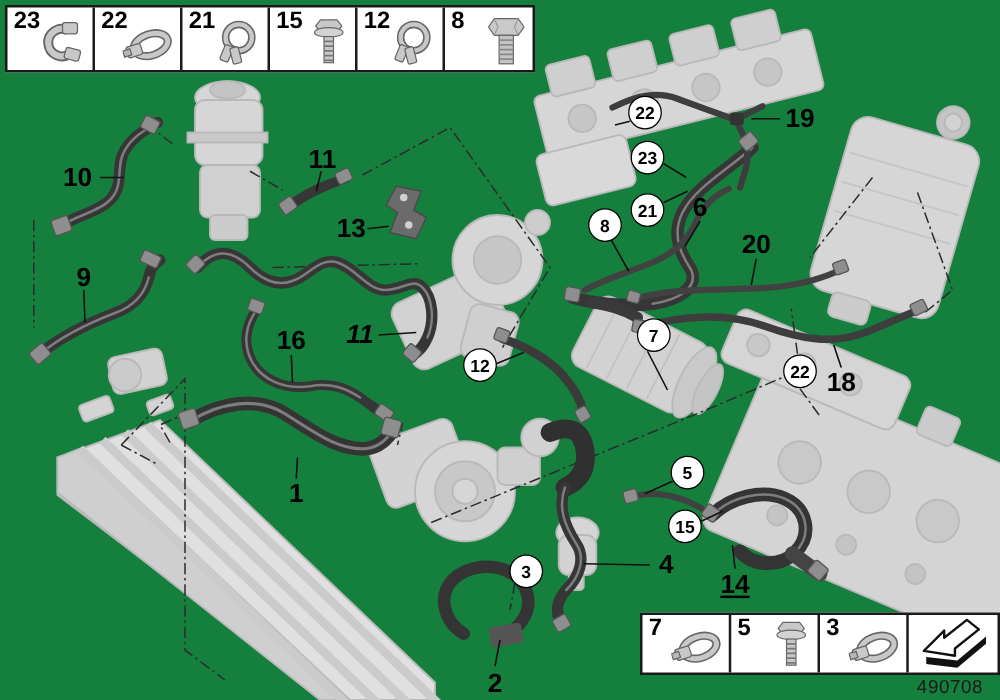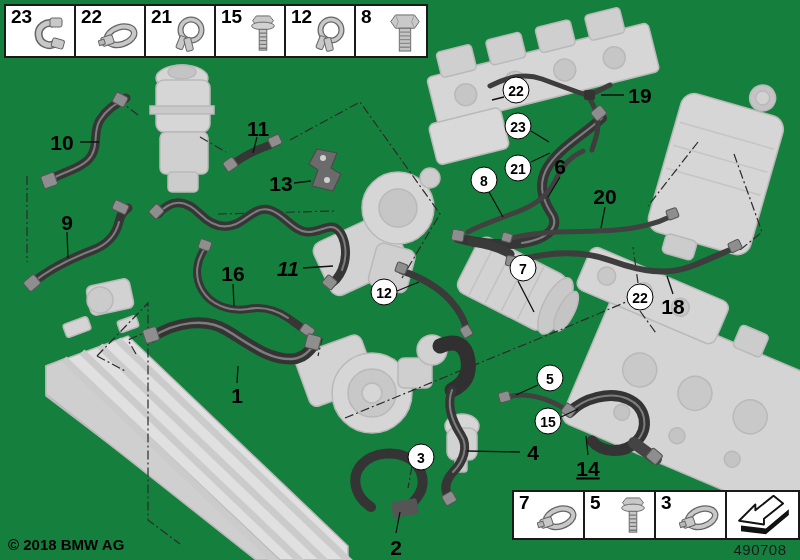--- a/index.html
+++ b/index.html
@@ -372,15 +372,14 @@
       <div class="callout-circled" style="left: 523px; top: 268px;">7</div>
       <div class="callout-circled" style="left: 484px; top: 180px;">8</div>
       <div class="callout-circled" style="left: 384px; top: 292px;">12</div>
       <div class="callout-circled" style="left: 548px; top: 421px;">15</div>
       <div class="callout-circled" style="left: 518px; top: 168px;">21</div>
       <div class="callout-circled" style="left: 516px; top: 90px;">22</div>
       <div class="callout-circled" style="left: 640px; top: 297px;">22</div>
       <div class="callout-circled" style="left: 518px; top: 126px;">23</div>
     </div>
 
-  <div class="copyright">© 2018 BMW AG</div>
   <div class="diagram-number">490708</div>
 </div>
 
 </body></html>

